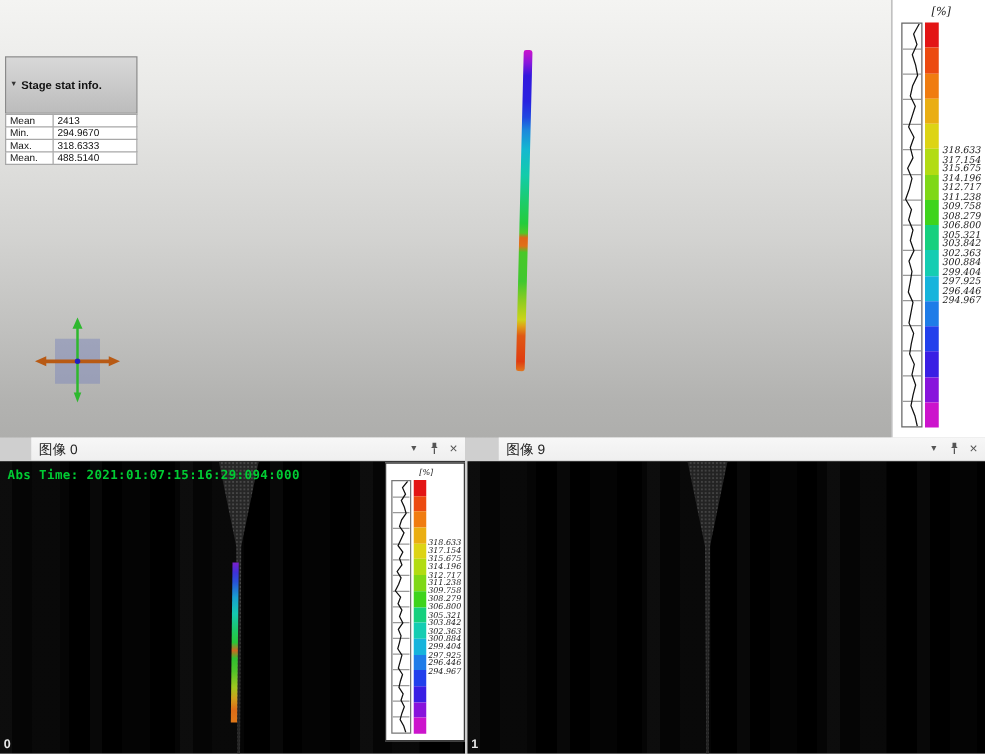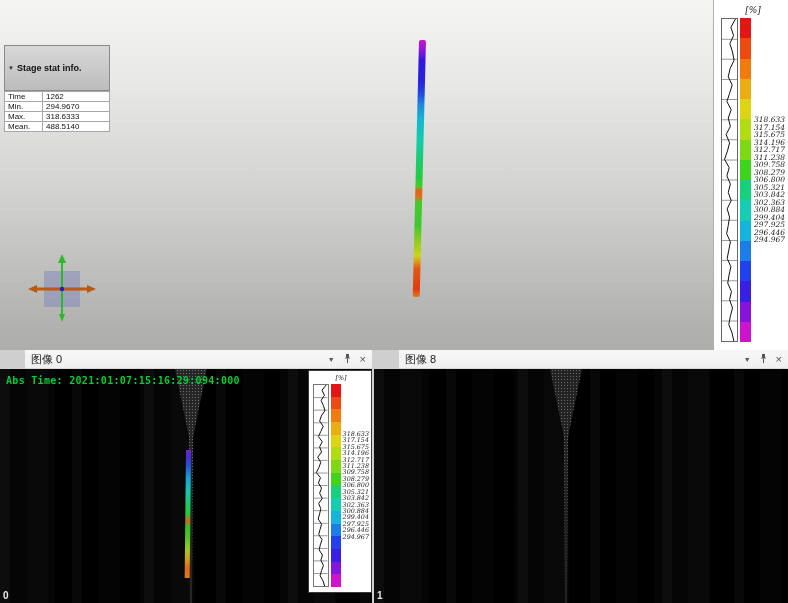--- a/index.html
+++ b/index.html
@@ -93,22 +93,22 @@
   <div class="viewport3d">
 
     <div class="stat-panel">
       <div class="stat-header">
         <span class="collapse">▼</span>
         <span>Stage stat info.</span>
       </div>
       <table class="stat-table">
         <tbody>
             <tr>
-          <td class="lbl">Time</td>
-          <td>1262</td>
+          <td class="lbl">Mean</td>
+          <td>2413</td>
             </tr>
         <tr>
           <td class="lbl">Min.</td>
           <td>294.9670</td>
             </tr>
         <tr>
           <td class="lbl">Max.</td>
           <td>318.6333</td>
             </tr>
         <tr>
@@ -284,21 +284,21 @@
             </div>
         </div>
       </div>
 
       <div class="corner-label">0</div>
     </div>
   </div>
 
   <div class="dock dock1">
     <div class="titlebar">
-      <span>图像 8</span>
+      <span>图像 9</span>
       <span class="spacer"></span>
       <span class="tb-controls">
         <span class="tb-menu">▼</span>
         <svg width="7" height="10" viewBox="0 0 7 10">
           <path d="M2 0h3v3.2l1.2 1.2H0.8L2 3.2z" fill="#555"></path>
             <rect x="3" y="4.6" width="1" height="4.6" fill="#555"></rect>
         </svg>
         <span class="tb-close">×</span>
       </span>
     </div>

